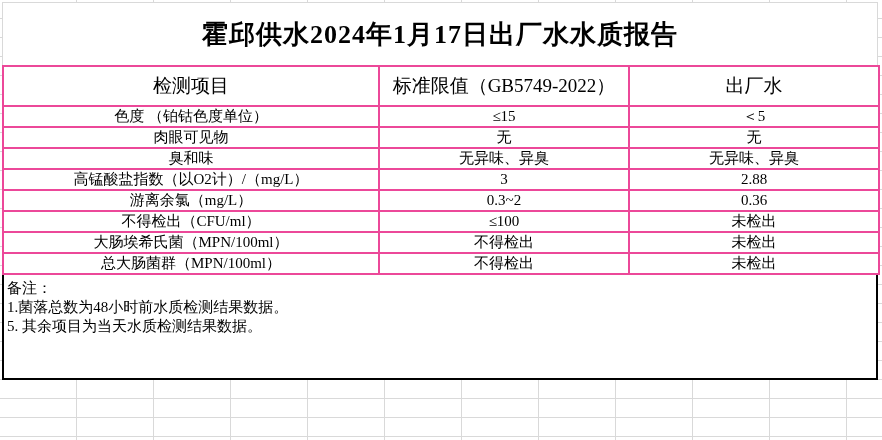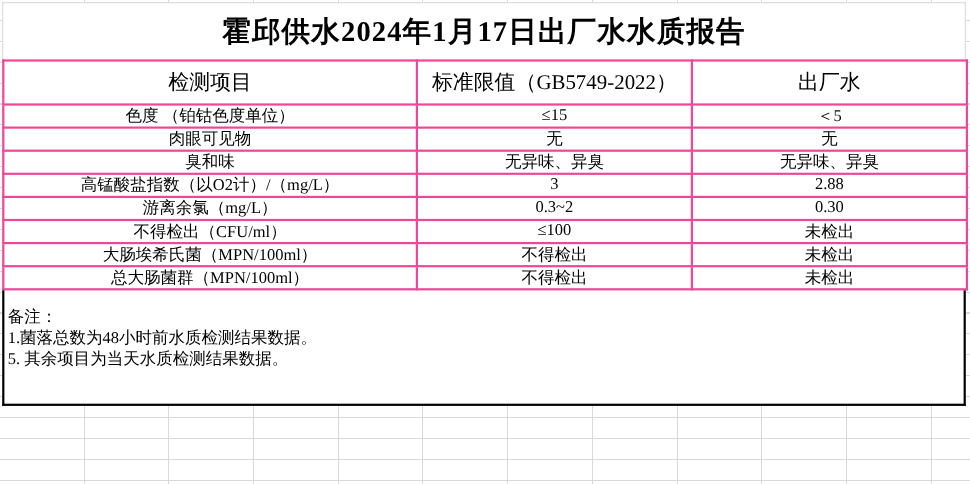--- a/index.html
+++ b/index.html
@@ -20,21 +20,21 @@
       repeating-linear-gradient(to bottom, transparent 0 18px, #d9d9d9 18px 19px);
   }
   .report {
     position: absolute;
     left: 2px; top: 2px;
     width: 876px;
     background: #ffffff;
   }
   .title-row {
     box-sizing: border-box;
-    height: 52px;
+    height: 63px;
     border: 1px solid #d9d9d9;
     border-bottom: none;
     display: flex;
     align-items: center;
     justify-content: center;
     font-size: 26px;
     font-weight: bold;
     letter-spacing: 1px;
   }
   table.wq {
@@ -61,21 +61,21 @@
     font-size: 15px;
   }
   .col-item  { width: 376px; }
   .col-limit { width: 250px; }
   .col-out   { width: 250px; }
   .notes {
     box-sizing: border-box;
     height: 105px;
     border: 2px solid #000;
     border-top: none;
-    padding: 16px 4px 0 3px;
+    padding: 4px 4px 0 3px;
     font-size: 15px;
     line-height: 19px;
   }
   .notes div { white-space: nowrap; }
 </style>
 </head>
 <body>
 
 <div class="sheet">
   <div class="report">
@@ -112,21 +112,21 @@
           <td>无异味、异臭</td>
         </tr>
         <tr>
           <td>高锰酸盐指数（以O2计）/（mg/L）</td>
           <td>3</td>
           <td>2.88</td>
         </tr>
         <tr>
           <td>游离余氯（mg/L）</td>
           <td>0.3~2</td>
-          <td>0.30</td>
+          <td>0.36</td>
         </tr>
         <tr>
           <td>不得检出（CFU/ml）</td>
           <td>≤100</td>
           <td>未检出</td>
         </tr>
         <tr>
           <td>大肠埃希氏菌（MPN/100ml）</td>
           <td>不得检出</td>
           <td>未检出</td>

